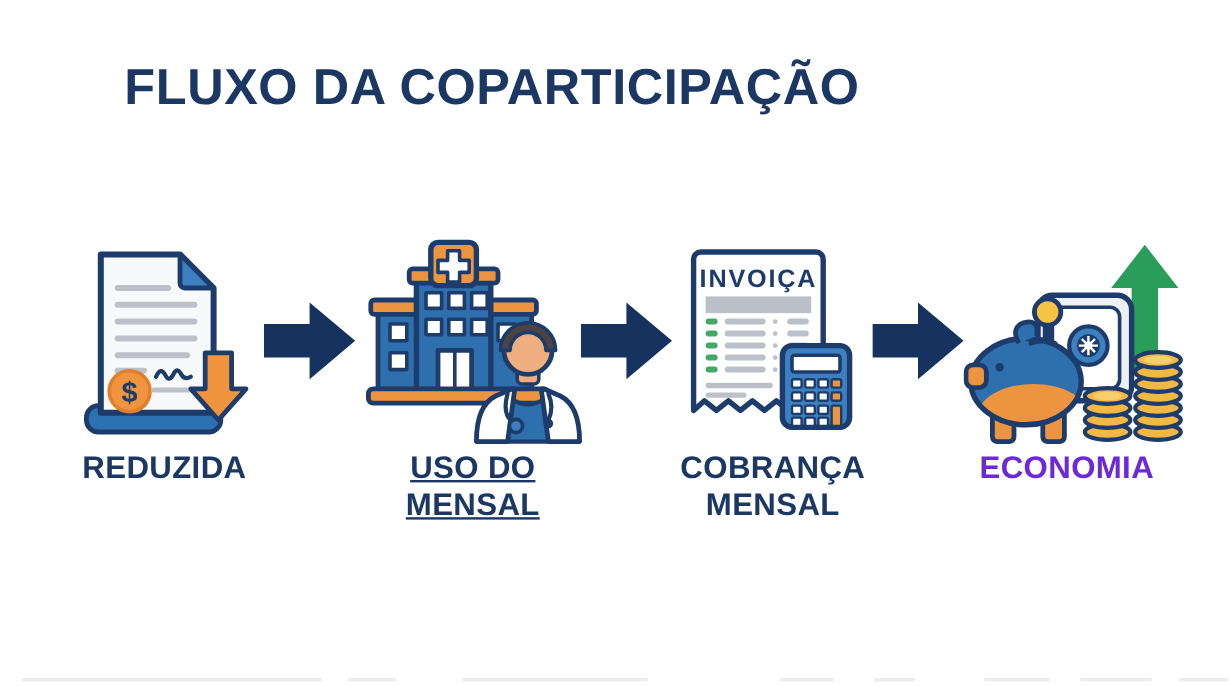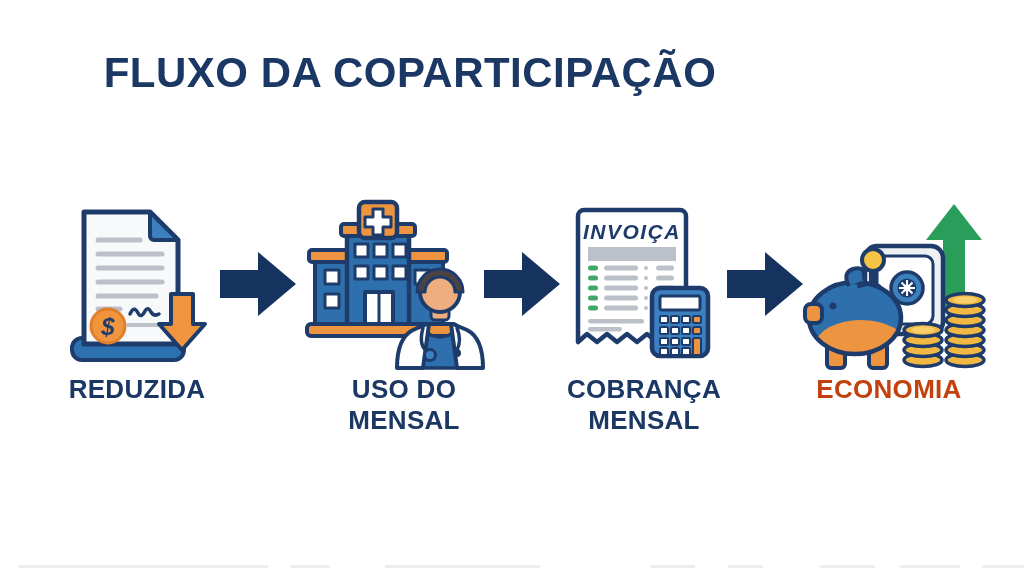--- a/index.html
+++ b/index.html
@@ -4,28 +4,28 @@
 <style>
   html,body{margin:0;padding:0;background:#ffffff;}
   body{width:1024px;height:572px;overflow:hidden;position:relative;
        font-family:"Liberation Sans", sans-serif;}
   .stage{position:absolute;left:0;top:0;width:820px;height:572px;background:#ffffff;}
 
   .title{position:absolute;top:45px;left:0;width:100%;text-align:center;
          color:#1b3764;font-weight:bold;font-size:42px;line-height:55px;letter-spacing:.5px;}
   .title span{display:block;}
 
-  .icon-box{position:absolute;font-style:italic;}
+  .icon-box{position:absolute;}
   .flow-arrow{position:absolute;top:252px;width:76px;height:64px;}
 
   .step-label{position:absolute;top:374px;transform:translateX(-50%);
               text-align:center;color:#1b3764;font-weight:bold;font-size:26px;
               line-height:31px;letter-spacing:.3px;white-space:nowrap;}
   .step-label span{display:block;}
-  .step-label.green{color:#c2410c;}
+  .step-label.green{color:#6d28d9;}
 
   svg text{font-family:"Liberation Sans", sans-serif;}
 
   .artifact{position:absolute;height:3px;background:#ededed;top:565px;border-radius:2px;}
 </style>
 </head>
 <body>
 
 <div class="stage">
 
@@ -226,21 +226,21 @@
         <path d="M46,90 q-7,-13 4,-17 q13,-4 11,11" fill="#2e6fae" stroke="#1e3c6b" stroke-width="4" stroke-linejoin="round"></path>
         <circle cx="30" cy="110" r="3.5" fill="#1e3c6b"></circle>
         <path d="M56,90 q11,-4 20,0" fill="none" stroke="#1e3c6b" stroke-width="4" stroke-linecap="round"></path>
       </g>
     </svg>
   </div>
 
   <div class="step-label" style="left:137px;">
     <span>REDUZIDA</span>
   </div>
-  <div class="step-label" style="left:404px;">
+  <div class="step-label" style="left:394px;text-decoration:underline;">
     <span>USO DO</span>
     <span>MENSAL</span>
   </div>
   <div class="step-label" style="left:644px;">
     <span>COBRANÇA</span>
     <span>MENSAL</span>
   </div>
   <div class="step-label green" style="left:889px;">
     <span>ECONOMIA</span>
     <span></span>

